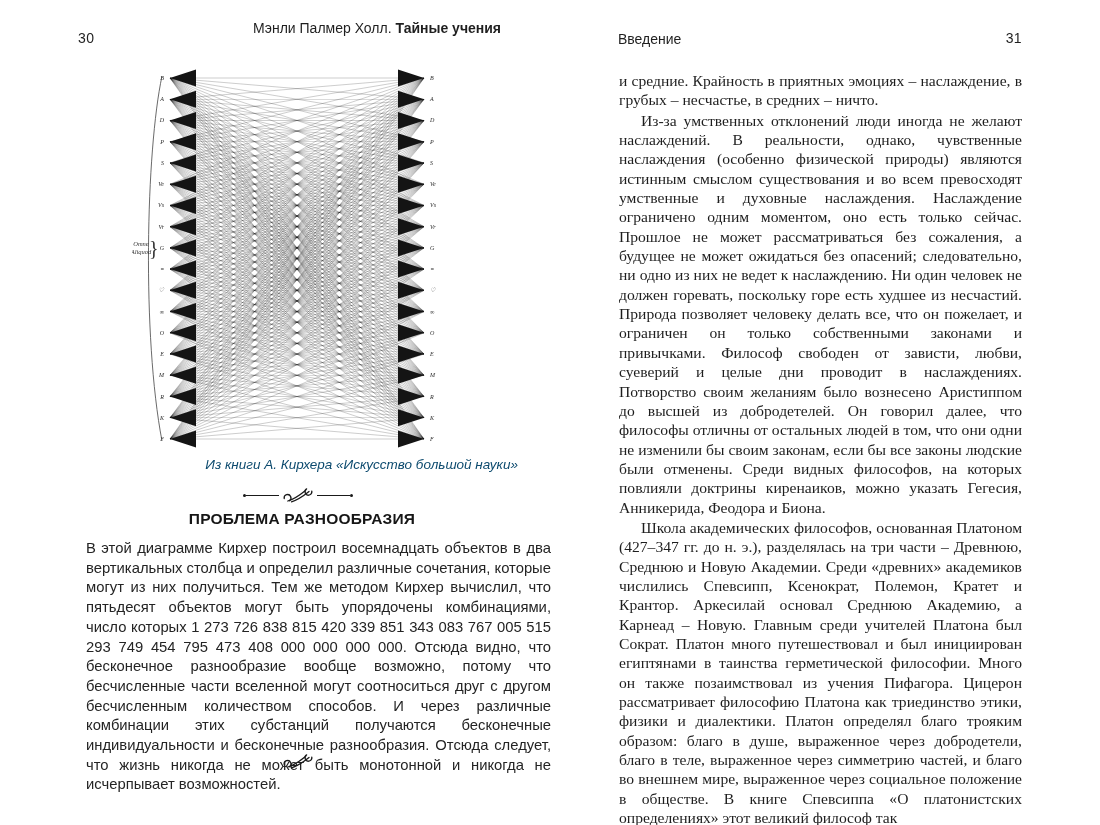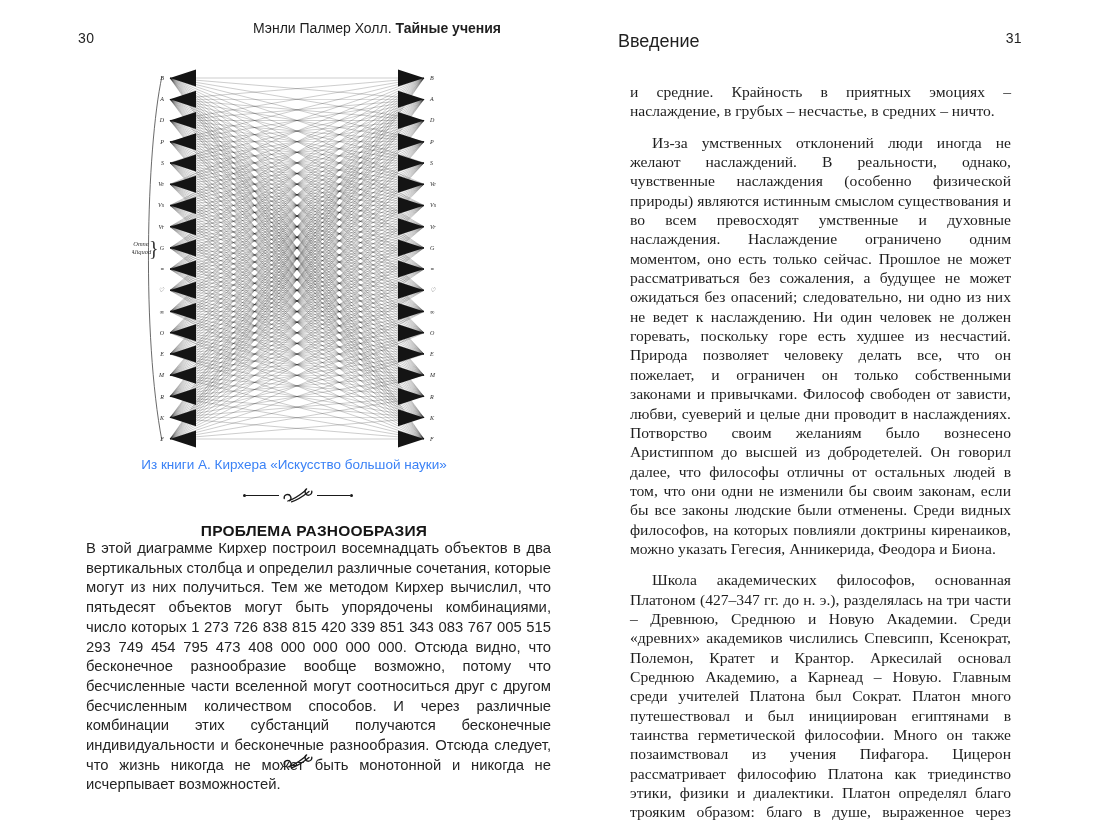--- a/index.html
+++ b/index.html
@@ -7,57 +7,57 @@
     width:1100px;height:825px;background:#ffffff;overflow:hidden;position:relative;
     font-family:"Liberation Sans",sans-serif;color:#1f1f1f;
     -webkit-font-smoothing:antialiased;
   }
   .spread{position:absolute;inset:0;}
   .pagenum{position:absolute;top:30px;font-size:14px;letter-spacing:.4px;color:#1f1f1f;}
   .left-num{left:78px;}
   .right-num{right:78px;text-align:left;}
   .runtitle{position:absolute;top:20px;left:377px;transform:translateX(-50%);font-size:14px;white-space:nowrap;color:#1f1f1f;}
   .runtitle b{font-weight:700;}
-  .runtitle-right{position:absolute;top:31px;left:618px;font-size:18px;color:#1f1f1f;}
+  .runtitle-right{position:absolute;top:31px;left:618px;font-size:14px;color:#1f1f1f;}
 
   .engraving{position:absolute;left:132px;top:66px;margin:0;}
   .engraving svg{width:330px;height:385px;display:block;}
 
   .caption{
-    position:absolute;left:70px;top:457px;width:448px;text-align:center;
-    font-size:13.5px;color:#3b82f6;
+    position:absolute;left:70px;top:457px;width:448px;text-align:right;
+    font-style:italic;font-size:13.5px;color:#0c4a6e;
   }
   .divider{
     position:absolute;left:78px;top:486px;width:440px;
     display:flex;align-items:center;justify-content:center;gap:0;
   }
   .divider .dot{width:3px;height:3px;border-radius:50%;background:#1a1a1a;}
   .divider .rule{width:33px;height:1px;background:#1a1a1a;}
   .swirl{width:34px;height:18px;display:block;margin:0 2px;}
   .swirl path{stroke:#1a1a1a;stroke-width:1.3;fill:none;stroke-linecap:round;}
 
   .heading{
-    position:absolute;left:78px;top:506px;width:440px;margin:16px;text-align:center;
+    position:absolute;left:78px;top:506px;width:440px;margin:4px;text-align:center;
     font-size:15.5px;font-weight:700;letter-spacing:.2px;color:#161616;
   }
   .left-body{
     position:absolute;left:78px;top:531px;width:465px;margin:8px;
     font-size:14.8px;line-height:19.7px;text-align:justify;color:#242424;
   }
   .bottom-ornament{
     position:absolute;left:78px;top:752px;width:440px;
     display:flex;justify-content:center;
   }
 
   .right-body{
     position:absolute;left:618px;top:70px;width:405px;
     font-family:"Liberation Serif",serif;font-size:15.6px;line-height:19.35px;
     text-align:justify;color:#1e1e1e;
   }
-  .right-body p{margin:12px;text-indent:22px;}
+  .right-body p{margin:1px;text-indent:22px;}
   .right-body p.noindent{text-indent:0;}
 
   .nlab{font-family:"Liberation Serif",serif;font-style:italic;}
 </style>
 </head>
 <body>
 
 <div class="spread">
 
   <div class="page">

